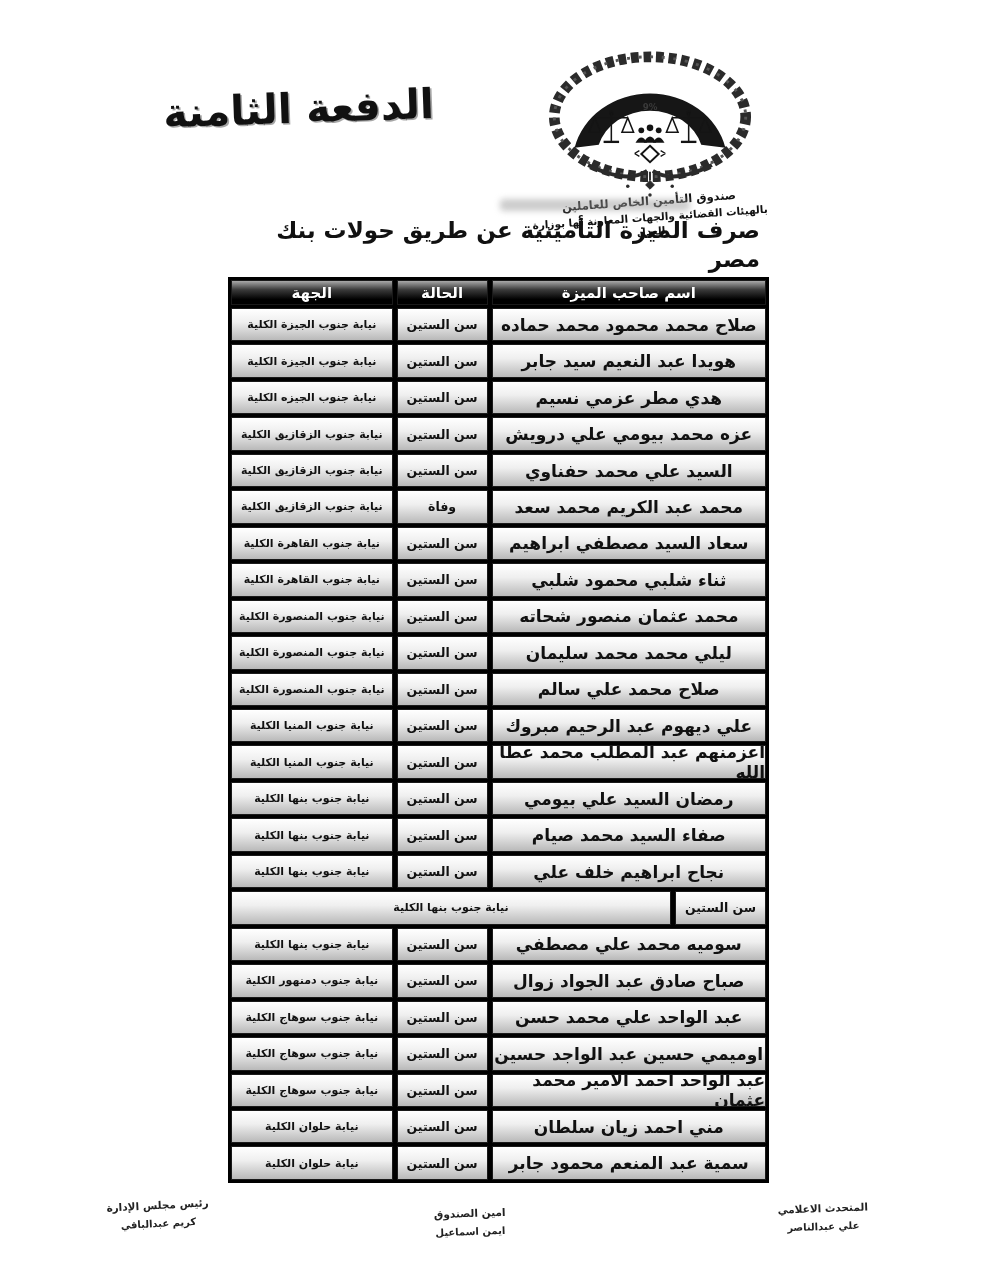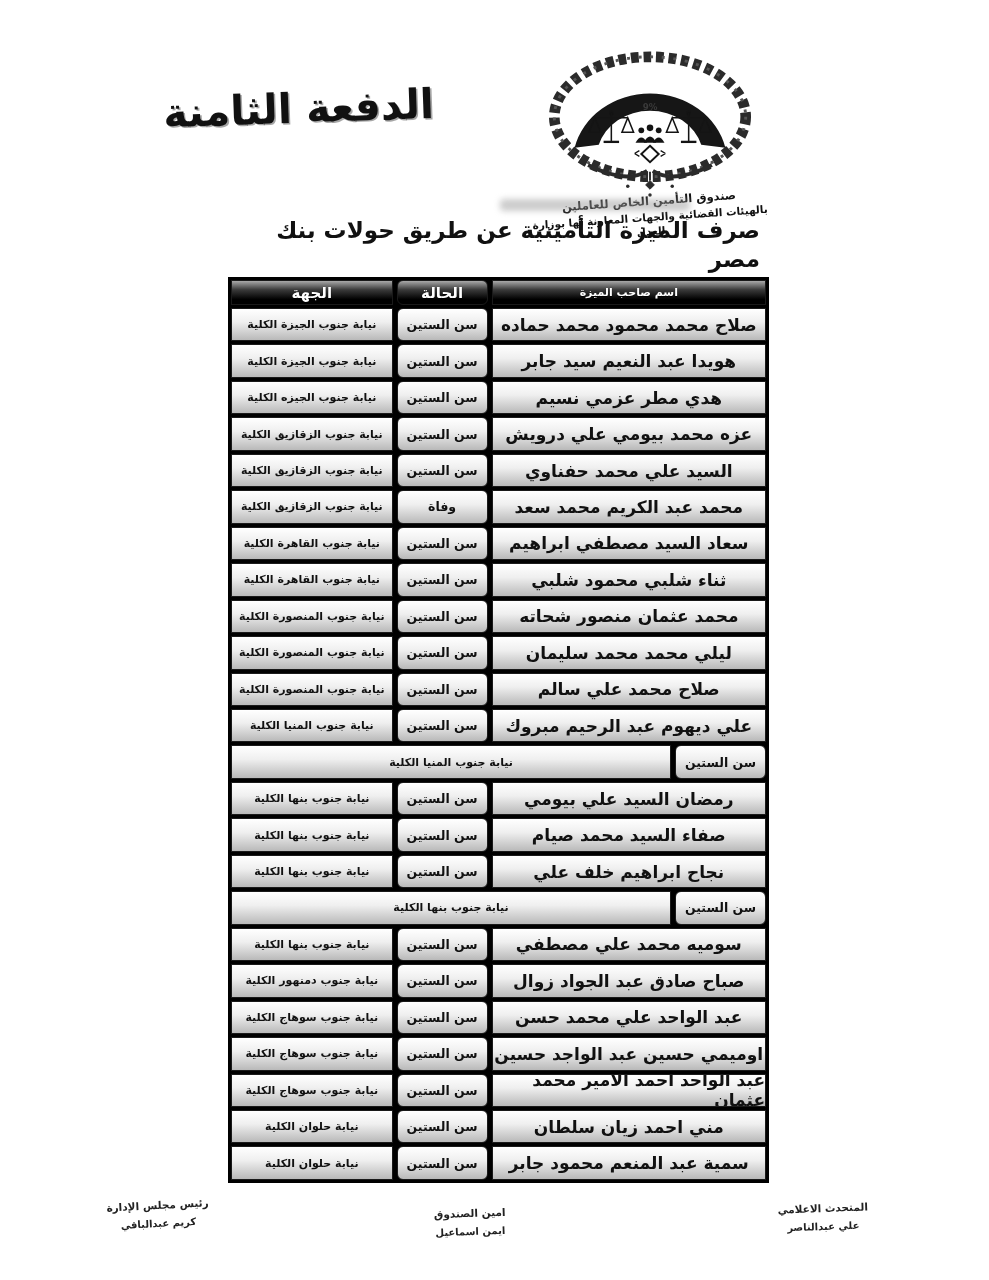--- a/index.html
+++ b/index.html
@@ -53,27 +53,27 @@
   }
   .trow{display:flex; gap:4px; flex:1; min-height:0;}
   .trow.head{flex:0 0 25px;}
   .cell{
     flex:1; display:flex; align-items:center; justify-content:center;
     border:1px solid #1a1a1a; font-weight:bold; overflow:hidden;
     background:linear-gradient(180deg,var(--cell-top) 0%,#efefef 42%,var(--cell-bottom) 100%);
     box-shadow:inset 0 1px 0 #ffffff;
   }
   .cell.name{flex:0 0 51.3%; font-size:17px;}
-  .cell.status{flex:0 0 17%; font-size:12.5px;border-radius:6px;}
+  .cell.status{flex:0 0 17%; font-size:12.5px;}
   .cell.entity{font-size:11px;}
   .head .cell{
     background:linear-gradient(180deg,var(--header-top) 0%,#3a3a3a 38%,var(--header-bottom) 80%);
     color:#ffffff; font-size:15px; box-shadow:none; text-shadow:0 1px 1px #000;
   }
-  .head .cell.name{font-size:11px;}
+  .head .cell.name{font-size:15px;}
 
   
   .sig{
     position:absolute; text-align:center; font-weight:bold;
     font-size:10.5px; line-height:1.8; color:#222;
   }
   .sig .sig-name{font-size:10px;}
   .sig-left{left:88px; top:1196px; width:140px; transform:rotate(-3deg);}
   .sig-center{left:402px; top:1204px; width:136px; transform:rotate(-2deg);}
   .sig-right{left:748px; top:1199px; width:150px; transform:rotate(-2deg);}
@@ -223,20 +223,21 @@
       <div class="cell entity">نيابة جنوب المنصورة الكلية</div>
     </div>
   
     <div class="trow">
       <div class="cell name">علي ديهوم عبد الرحيم مبروك</div>
       <div class="cell status">سن الستين</div>
       <div class="cell entity">نيابة جنوب المنيا الكلية</div>
     </div>
   
     <div class="trow">
+      <div class="cell name">اعزمنهم عبد المطلب محمد عطا الله</div>
       <div class="cell status">سن الستين</div>
       <div class="cell entity">نيابة جنوب المنيا الكلية</div>
     </div>
   
     <div class="trow">
       <div class="cell name">رمضان السيد علي بيومي</div>
       <div class="cell status">سن الستين</div>
       <div class="cell entity">نيابة جنوب بنها الكلية</div>
     </div>
   

